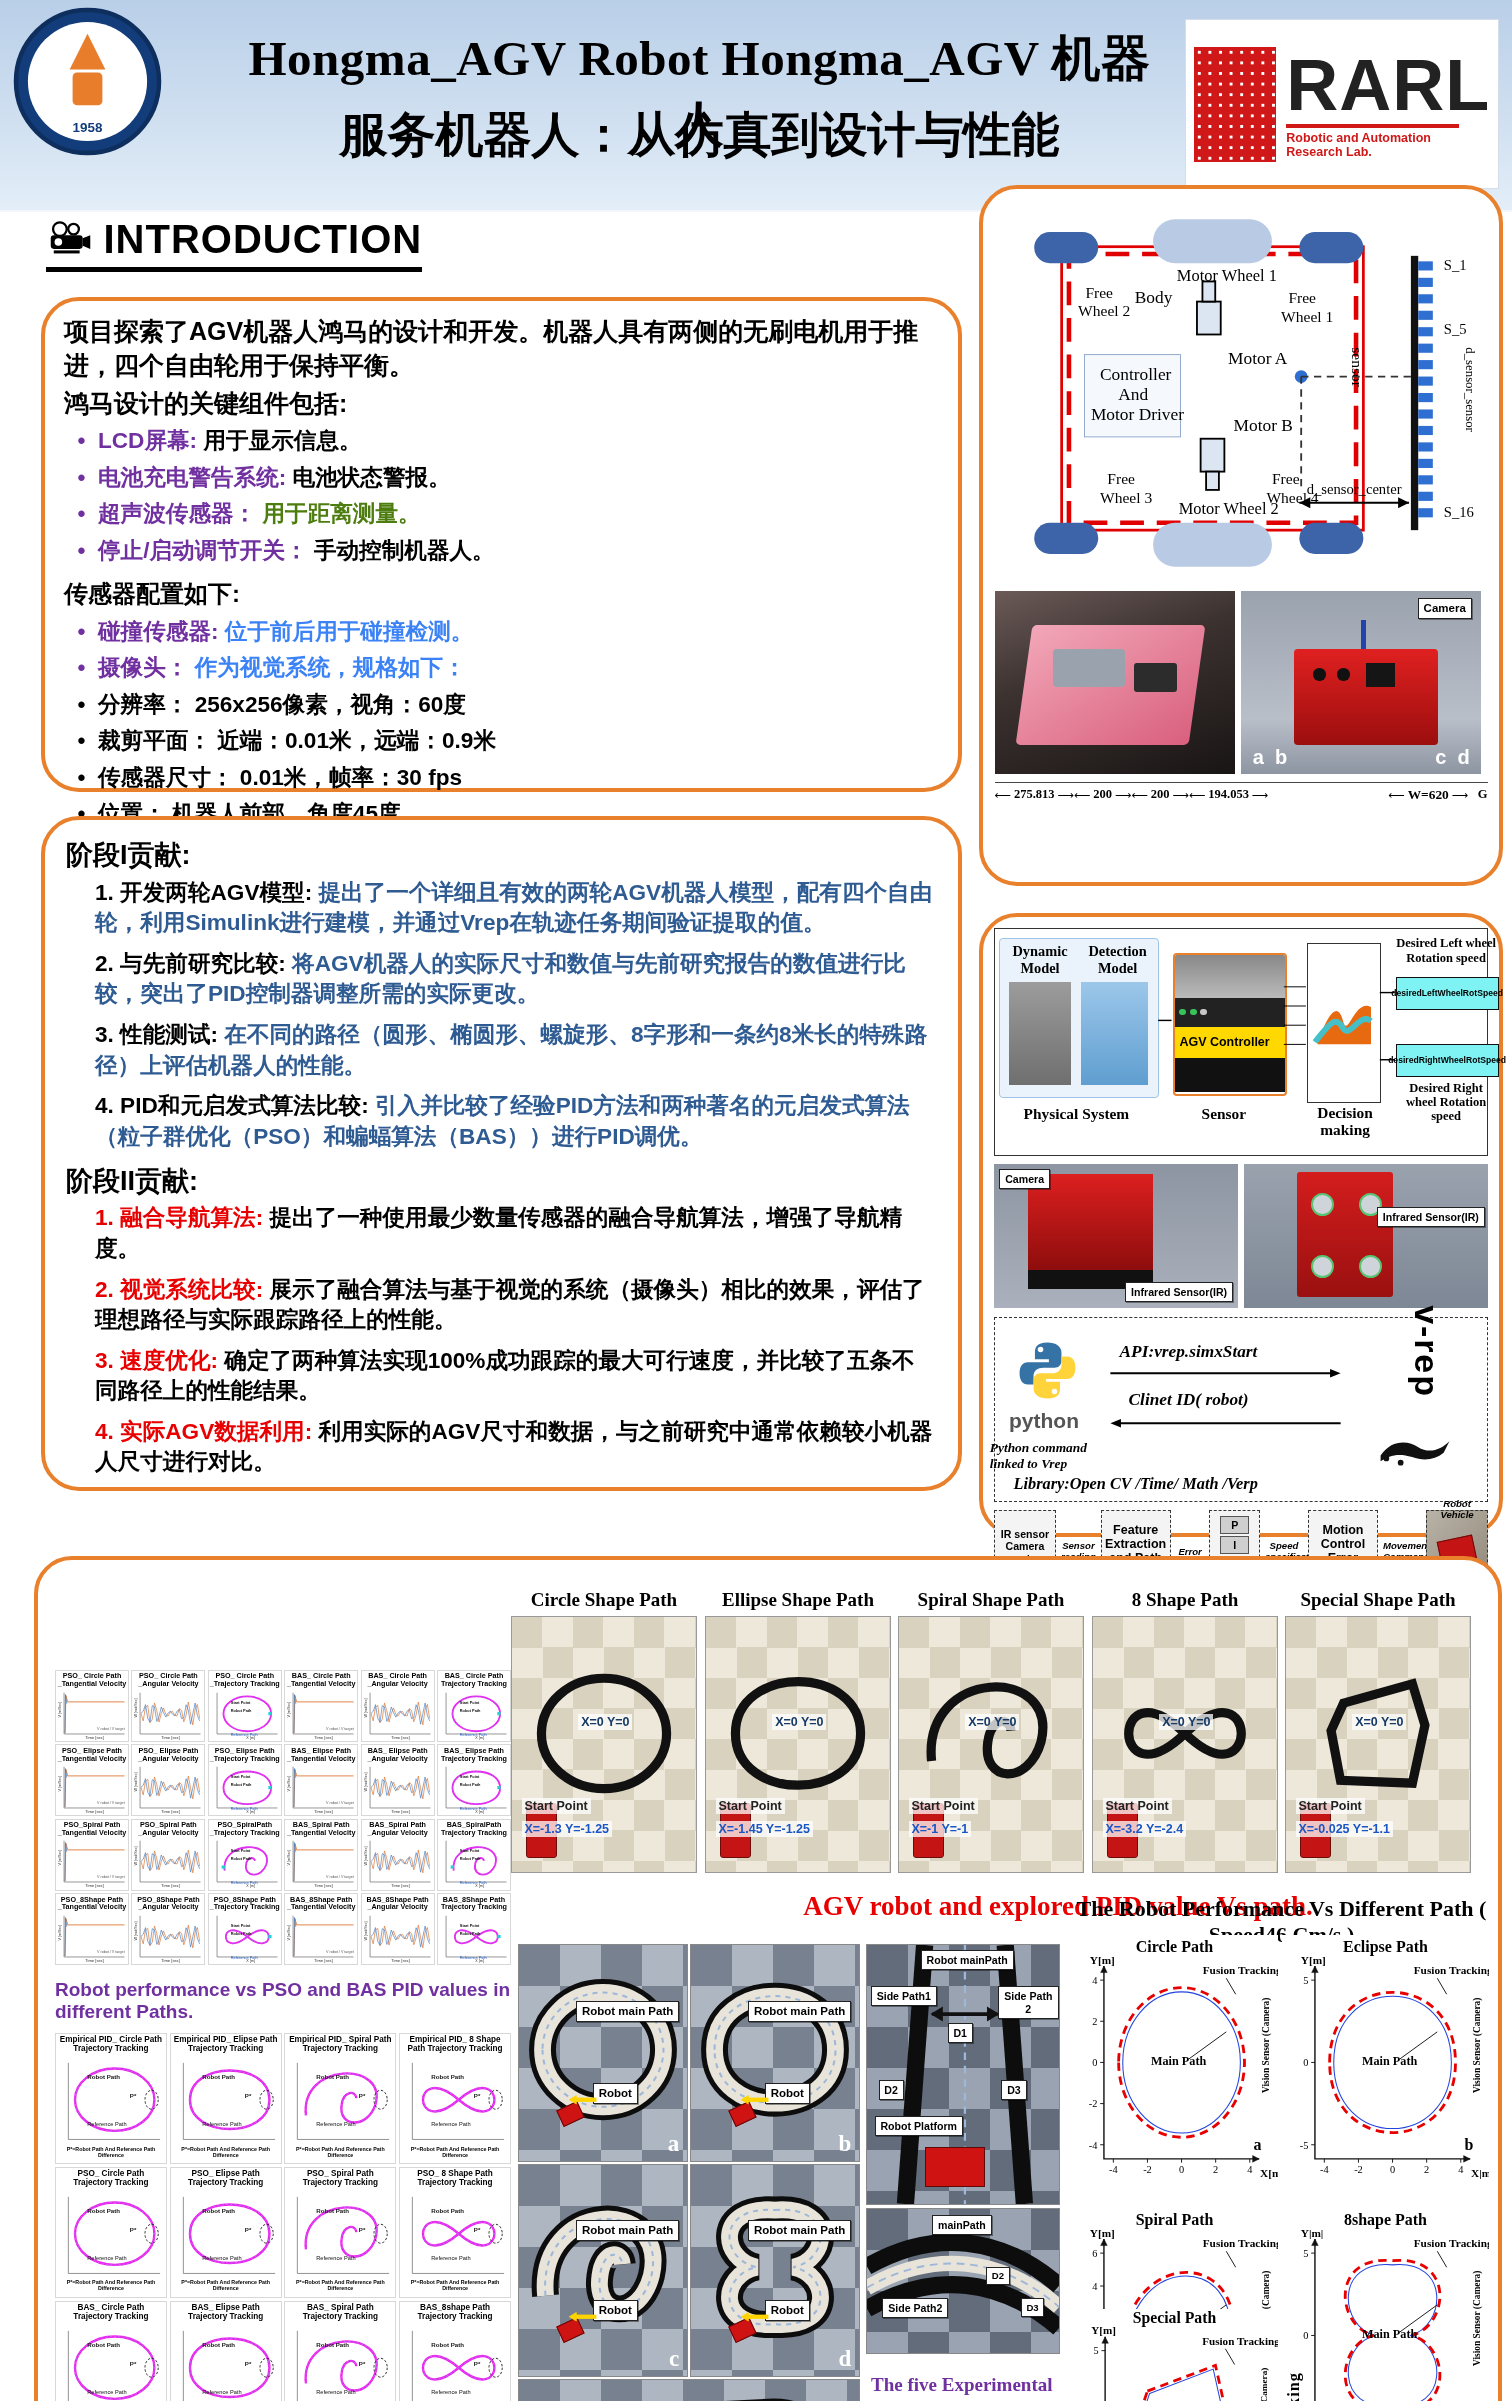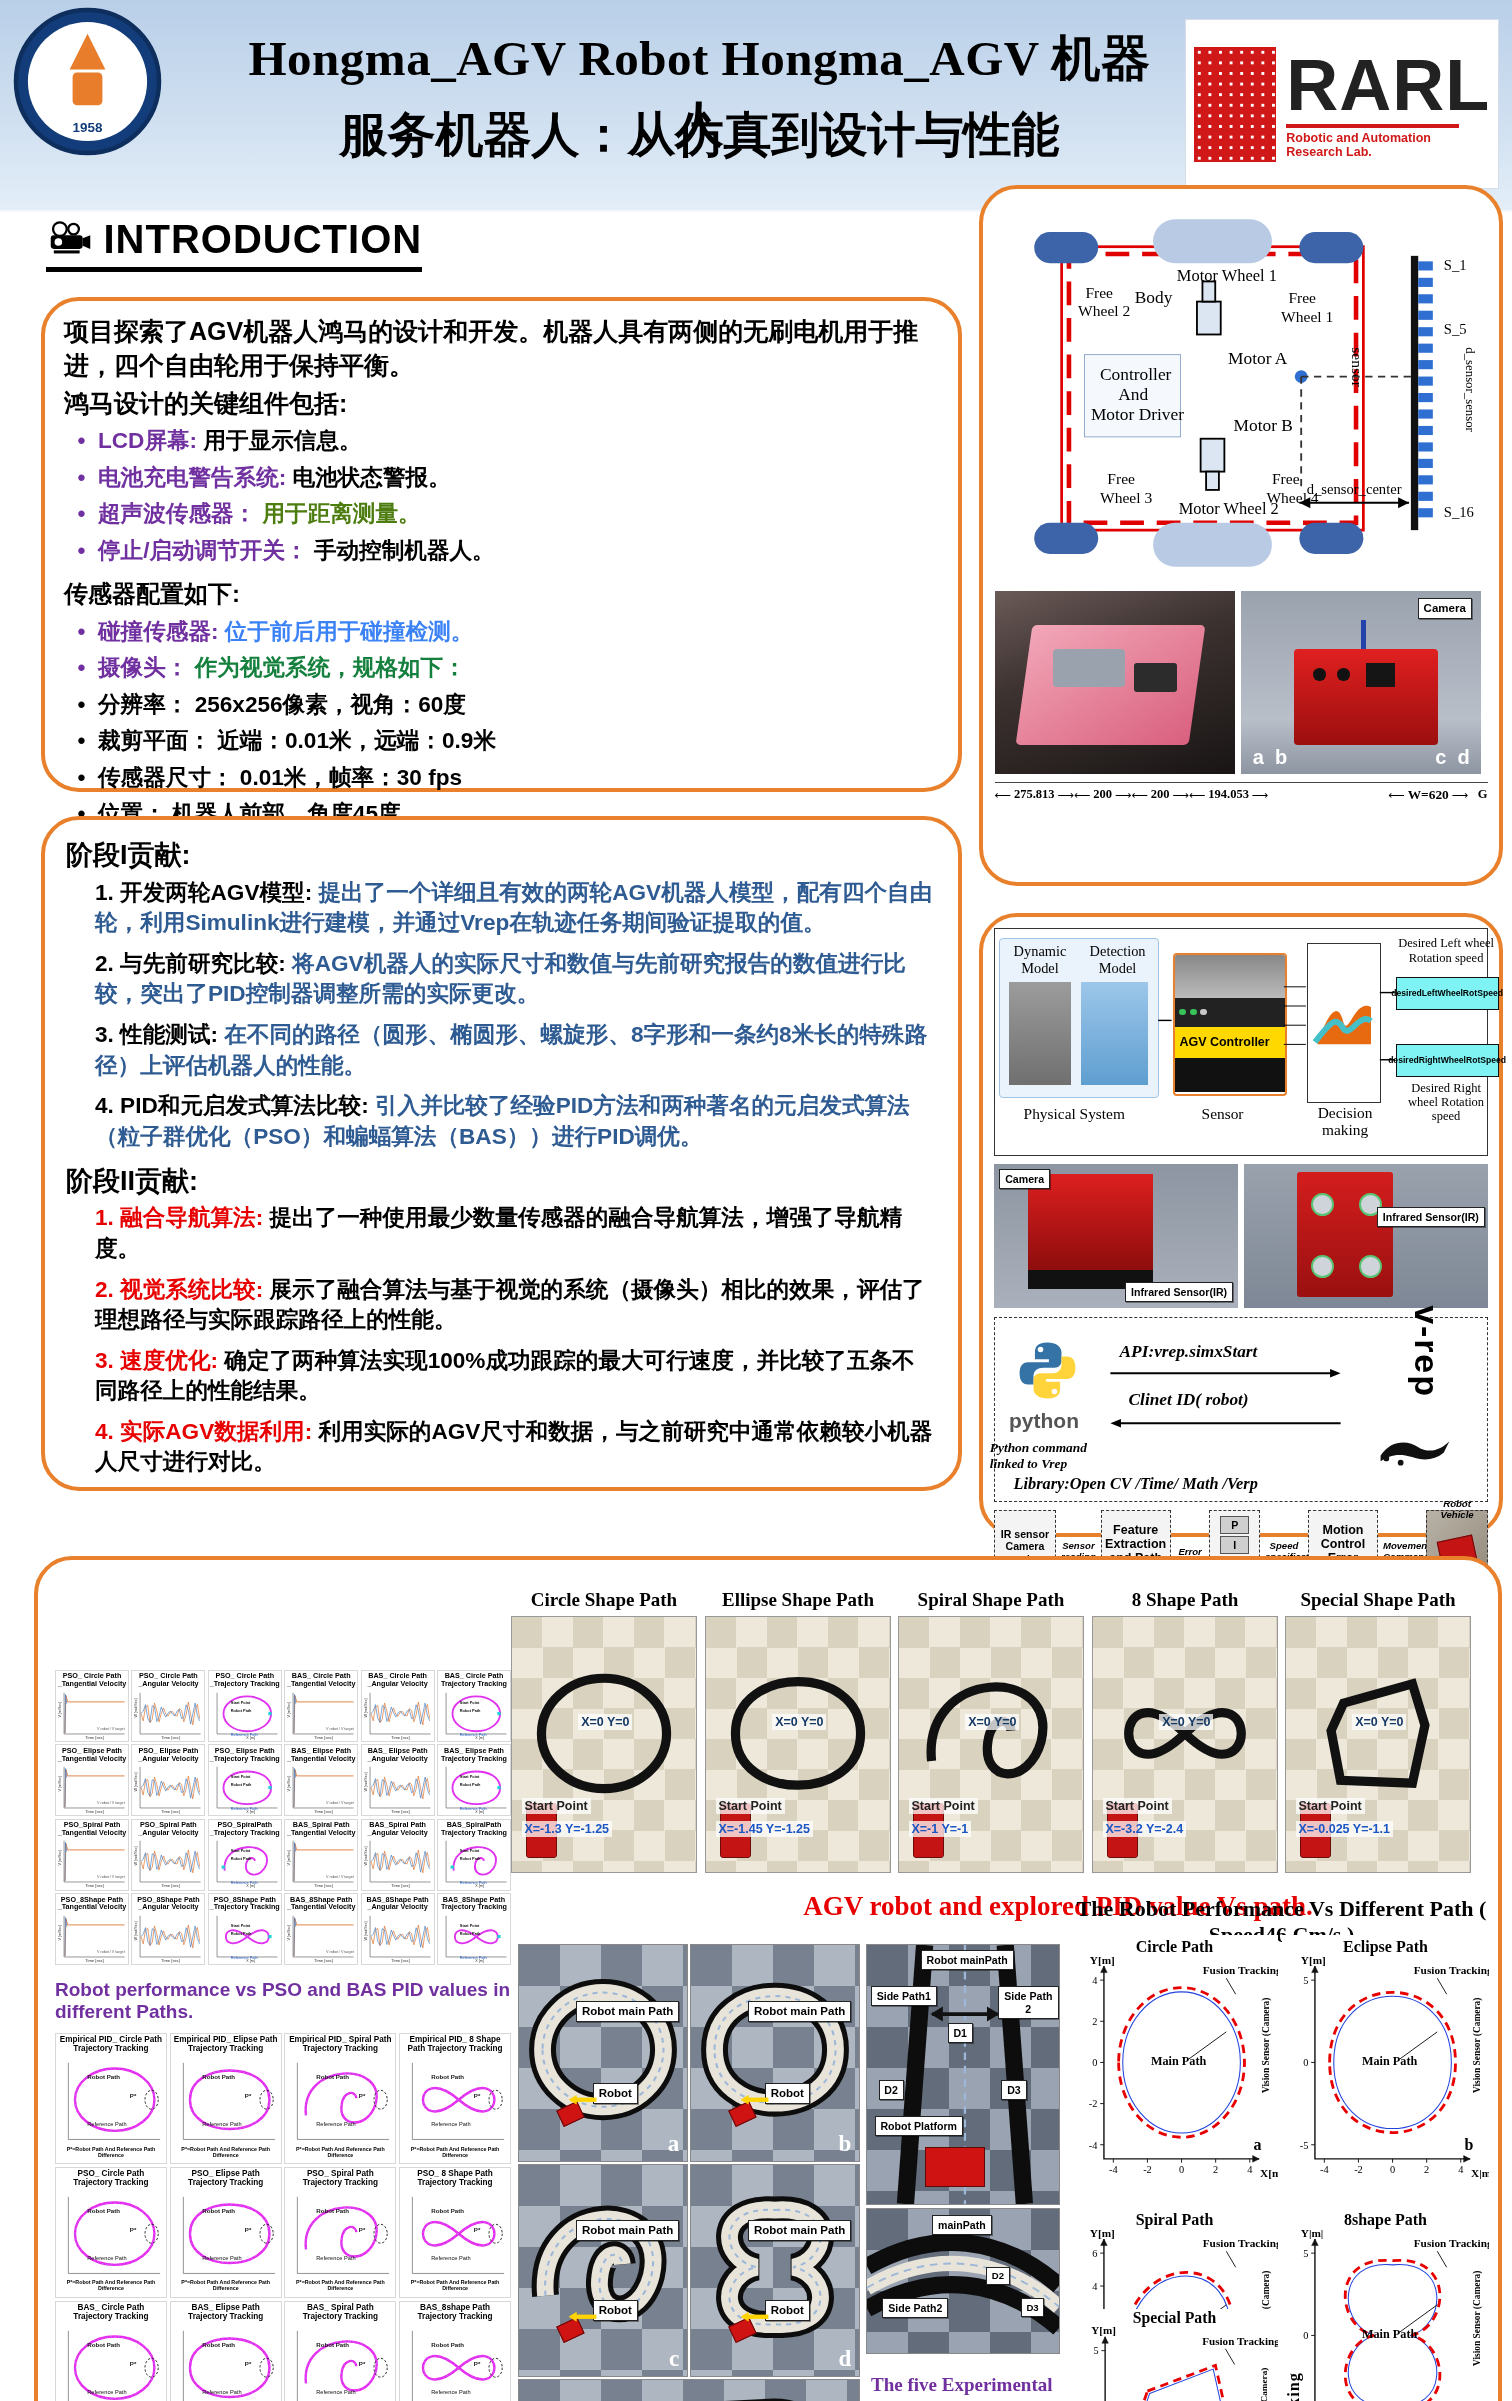--- a/index.html
+++ b/index.html
@@ -32,21 +32,21 @@
   .minicell .mt{font-size:7.2px;font-weight:bold;text-align:center;line-height:1.1;padding:1.4px 1px 0 1px;height:17.3px;overflow:hidden;}
   .gridcap{color:#7030a0;font-weight:bold;}
   .scene{position:absolute;border:1px solid #888;overflow:hidden;
      background-image:repeating-conic-gradient(#aeb6c2 0% 25%, #78818f 0% 50%);
      background-size:82px 82px;}
   .scene .letter{position:absolute;right:7.7px;bottom:3.8px;color:#fff;font-weight:bold;font-size:23px;font-family:"Liberation Serif",serif;}
   .tagbox{position:absolute;background:#fff;border:1px solid #222;font-weight:bold;text-align:center;padding:2.9px 4.8px;font-size:13.4px;line-height:1.15;box-shadow:1px 1px 0 rgba(0,0,0,.4);}
   .perfbox{position:absolute;background:#fff;}
   .flownode{border:1px dashed #333;background:#f4f4f4;font-weight:bold;text-align:center;font-size:12.5px;line-height:1.15;display:flex;align-items:center;justify-content:center;padding:2.9px;}
   .flowlab{font-size:9.6px;font-style:italic;font-weight:bold;text-align:center;}
-  .simlab{font-weight:normal;font-family:"Liberation Serif",serif;}
+  .simlab{font-weight:bold;font-family:"Liberation Serif",serif;}
   .rarl-wrap{display:flex;align-items:center;gap:10.6px;}
   .rarl-dots{background:#d01818;background-image:radial-gradient(#ffffff 22%, transparent 23%);background-size:10.6px 10.6px;}
   .rarl-txt .big{font-weight:bold;color:#222;font-family:"Liberation Sans",sans-serif;letter-spacing:1px;}
   .rarl-txt .bar{background:#d01818;height:4.8px;margin:2.9px 0;}
   .rarl-txt .tag{color:#d01818;font-weight:bold;}
   .whitecard{background:#fff;border:0.5px solid #d6dde8;}
 </style>
 </head>
 <body>
 
@@ -99,21 +99,21 @@
     <div class="bold" style="font-size:25px;margin-top:3.8px;">鸿马设计的关键组件包括:</div>
     <ul class="bullet-list" id="componentsList" style="margin-top:2.9px;">
         <li><span class="purple">LCD屏幕: </span><span style="color: rgb(0, 0, 0);">用于显示信息。</span></li>
         <li><span class="purple">电池充电警告系统: </span><span style="color: rgb(0, 0, 0);">电池状态警报。</span></li>
         <li><span class="purple">超声波传感器： </span><span style="color: #4d7c0f;">用于距离测量。</span></li>
         <li><span class="purple">停止/启动调节开关： </span><span style="color: rgb(0, 0, 0);">手动控制机器人。</span></li>
       </ul>
     <div class="bold" style="font-size:24px;margin-top:12.5px;">传感器配置如下:</div>
     <ul class="bullet-list" id="sensorsList" style="margin-top:1.9px;">
         <li><span class="purple">碰撞传感器: </span><span style="color: #3b82f6;">位于前后用于碰撞检测。</span></li>
-        <li><span class="purple">摄像头： </span><span style="color: #15803d;">作为视觉系统，规格如下：</span></li>
+        <li><span class="purple">摄像头： </span><span style="color: #3b82f6;">作为视觉系统，规格如下：</span></li>
         <li class="blackdot"><span>分辨率： </span><span style="color: rgb(0, 0, 0);">256x256像素，视角：60度</span></li>
         <li class="blackdot"><span>裁剪平面： </span><span style="color: rgb(0, 0, 0);">近端：0.01米，远端：0.9米</span></li>
         <li class="blackdot"><span>传感器尺寸： </span><span style="color: rgb(0, 0, 0);">0.01米，帧率：30 fps</span></li>
         <li class="blackdot"><span>位置： </span><span style="color: rgb(0, 0, 0);">机器人前部，角度45度。</span></li>
         <li><span class="purple">红外传感器（IR）： </span><span style="color: rgb(0, 0, 0);">位于左右两侧，各自成45度角。</span></li>
       </ul>
   </div>
 
   <div class="obox" style="left:41px;top:816px;width:921px;height:675px;padding:17.3px 21px;box-sizing:border-box;">
     <div class="bold" style="font-size:27px;">阶段I贡献:</div>

